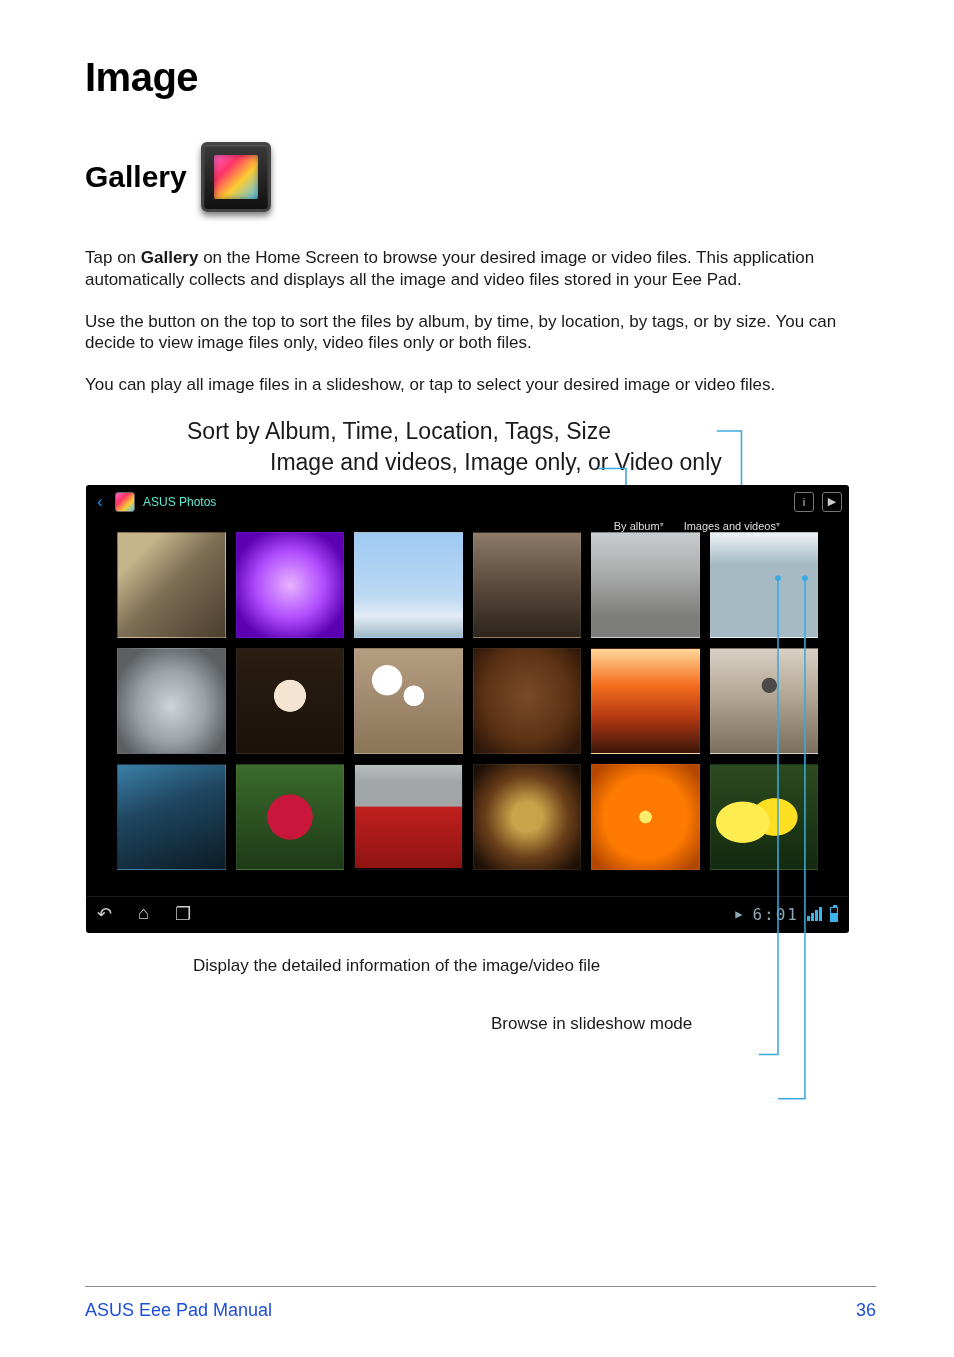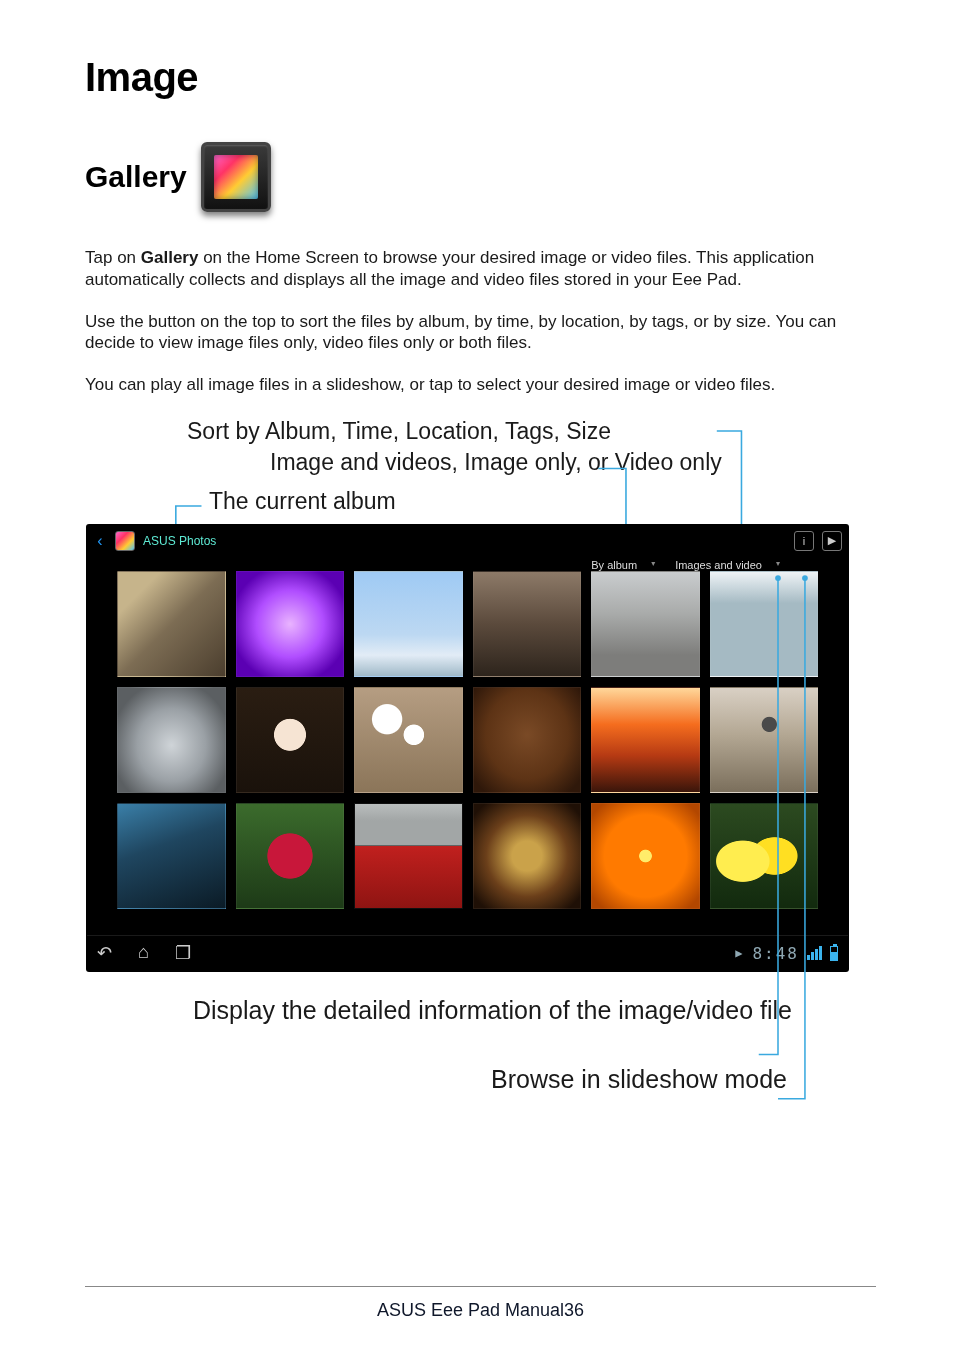--- a/index.html
+++ b/index.html
@@ -85,21 +85,21 @@
   }
   .topbar {
     display: flex; align-items: center; height: 32px;
     color: #fff; font-size: 12px;
     padding: 0 6px;
     gap: 8px;
   }
   .topbar .back { color:#2196f3; font-size:16px; width:14px; text-align:center; cursor:pointer;}
   .topbar .mini { width:20px;height:20px;background:linear-gradient(135deg,#ff66cc,#ff3366,#ffcc33,#4fc3f7); border:1px solid #666; border-radius:3px;}
   .topbar .spacer { flex:1; }
-  .topbar .btn { color:#ddd; font-size:11px; padding:2px 6px; display:flex; align-items:flex-start; gap:14px;margin-top:48px; }
+  .topbar .btn { color:#ddd; font-size:11px; padding:2px 6px; display:flex; align-items:flex-start; gap:0;margin-top:48px; }
   .topbar .tri { font-size:8px; color:#888;}
   .topbar .iconbtn { width:20px;height:20px; border:1px solid #777; border-radius:3px; display:flex;align-items:center;justify-content:center; font-size:11px; color:#ccc;}
 
   .grid {
     display: grid;
     grid-template-columns: repeat(6, 1fr);
     grid-auto-rows: 106px;
     gap: 10px;
     padding: 14px 30px 26px 30px;
   }
@@ -134,34 +134,34 @@
   .navbar .play{color:#8fa8b3;font-size:12px;}
   .navbar .sig{display:inline-flex;align-items:flex-end;gap:1px;}
   .navbar .sig span{width:3px;background:#3bb4ee;}
   .navbar .sig .b1{height:5px;} .navbar .sig .b2{height:8px;} .navbar .sig .b3{height:11px;} .navbar .sig .b4{height:14px;}
   .navbar .batt{width:8px;height:15px;border:1px solid #3bb4ee;position:relative;}
   .navbar .batt::before{content:"";position:absolute;top:-3px;left:2px;width:4px;height:2px;background:#3bb4ee;}
   .navbar .batt::after{content:"";position:absolute;bottom:0;left:0;right:0;height:60%;background:#3bb4ee;}
 
   
   .callout-bottom {
-    font-size:25px; line-height:1.4; color:#1a1a1a;
+    font-size:17px; line-height:1.4; color:#1a1a1a;
     margin-top: 22px;
   }
   .cb1 { margin-left: 108px; }
   .cb2 { margin-left: 406px; margin-top: 34px; }
 
   
   .footer-line {
     position:absolute; bottom:70px; left:85px; right:78px;
     border-top:1px solid #888;
   }
   .footer {
     position:absolute; bottom:36px; left:85px; right:78px;
-    display:flex; justify-content:center; font-size:18px; color:#0f172a;
+    display:flex; justify-content:space-between; font-size:18px; color:#1d4ed8;
   }
   svg.lead polyline { stroke:#3aa9df; stroke-width:1.6; fill:none; }
   svg.lead circle.dot { fill:#3aa9df; }
 </style>
 </head>
 <body>
 
 <div class="page">
   <h1 class="title">Image</h1>
 
@@ -175,21 +175,20 @@
   <p class="para">
     <span>Tap on </span><b>Gallery</b><span> on the Home Screen to browse your desired image or video files. This application automatically collects and displays all the image and video files stored in your Eee Pad.</span>
   </p>
   <p class="para">Use the button on the top to sort the files by album, by time, by location, by tags, or by size. You can decide to view image files only, video files only or both files.</p>
   <p class="para">You can play all image files in a slideshow, or tap to select your desired image or video files.</p>
 
   <div class="shot-wrap">
     <div class="callout-top">
       <div class="row c2">Sort by Album, Time, Location, Tags, Size</div>
       <div class="row c1">Image and videos, Image only, or Video only</div>
-      <div class="row c3">The current album</div>
     </div>
 
     <svg class="lead svg-leaders-top" viewBox="0 0 780 180">
 
       <polyline points="640,14 665,14 665,140"></polyline>
       <circle class="dot" cx="665" cy="140" r="3"></circle>
 
       <polyline points="520,52 548,52 548,140"></polyline>
       <circle class="dot" cx="548" cy="140" r="3"></circle>
 
@@ -201,21 +200,21 @@
       <div class="topbar">
         <span class="back">‹</span>
         <span class="mini"></span>
         <span style="color:#5eead4;">ASUS Photos</span>
         <span class="spacer"></span>
         <span class="btn">
             <span>By album</span>
             <span class="tri">▾</span>
           </span>
         <span class="btn">
-            <span>Images and video</span>
+            <span>Images and videos</span>
             <span class="tri">▾</span>
           </span>
         <span class="iconbtn">i</span>
         <span class="iconbtn">▶</span>
       </div>
       <div class="grid">
         <div class="thumb t1"></div>
         <div class="thumb t2"></div>
         <div class="thumb t3"></div>
         <div class="thumb t4"></div>
@@ -236,21 +235,21 @@
       </div>
       <div class="navbar">
         <div class="nav-left">
           <span>↶</span>
           <span>⌂</span>
           <span>❐</span>
         </div>
         <span class="spacer"></span>
         <div class="clock">
           <span class="play">▶</span>
-          <span>8:48</span>
+          <span>6:01</span>
           <span class="sig">
               <span class="b1"></span>
               <span class="b2"></span>
               <span class="b3"></span>
               <span class="b4"></span>
             </span>
           <span class="batt"></span>
         </div>
       </div>
     </div>

